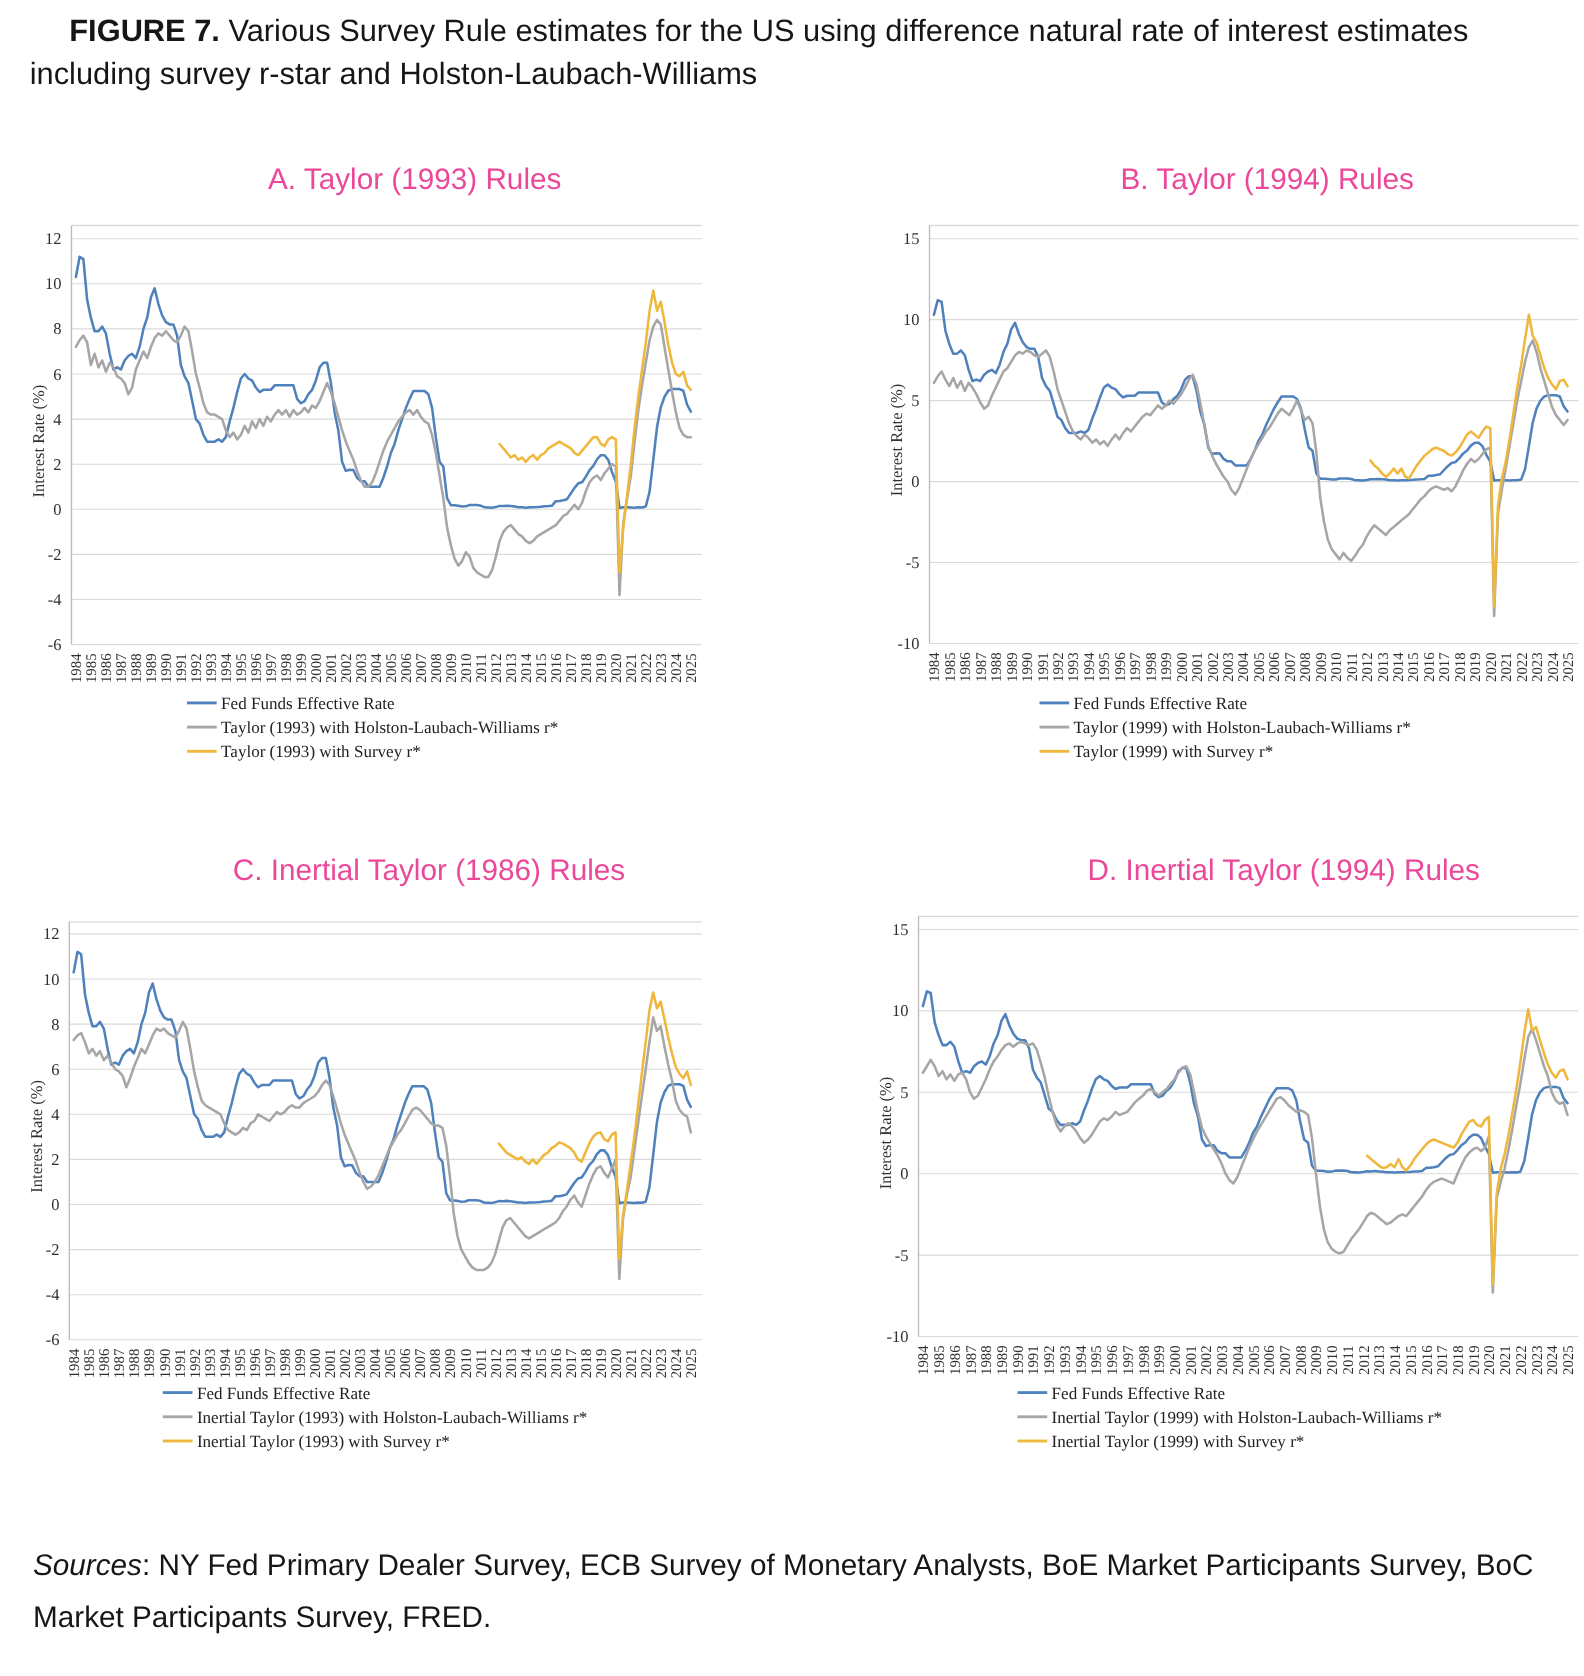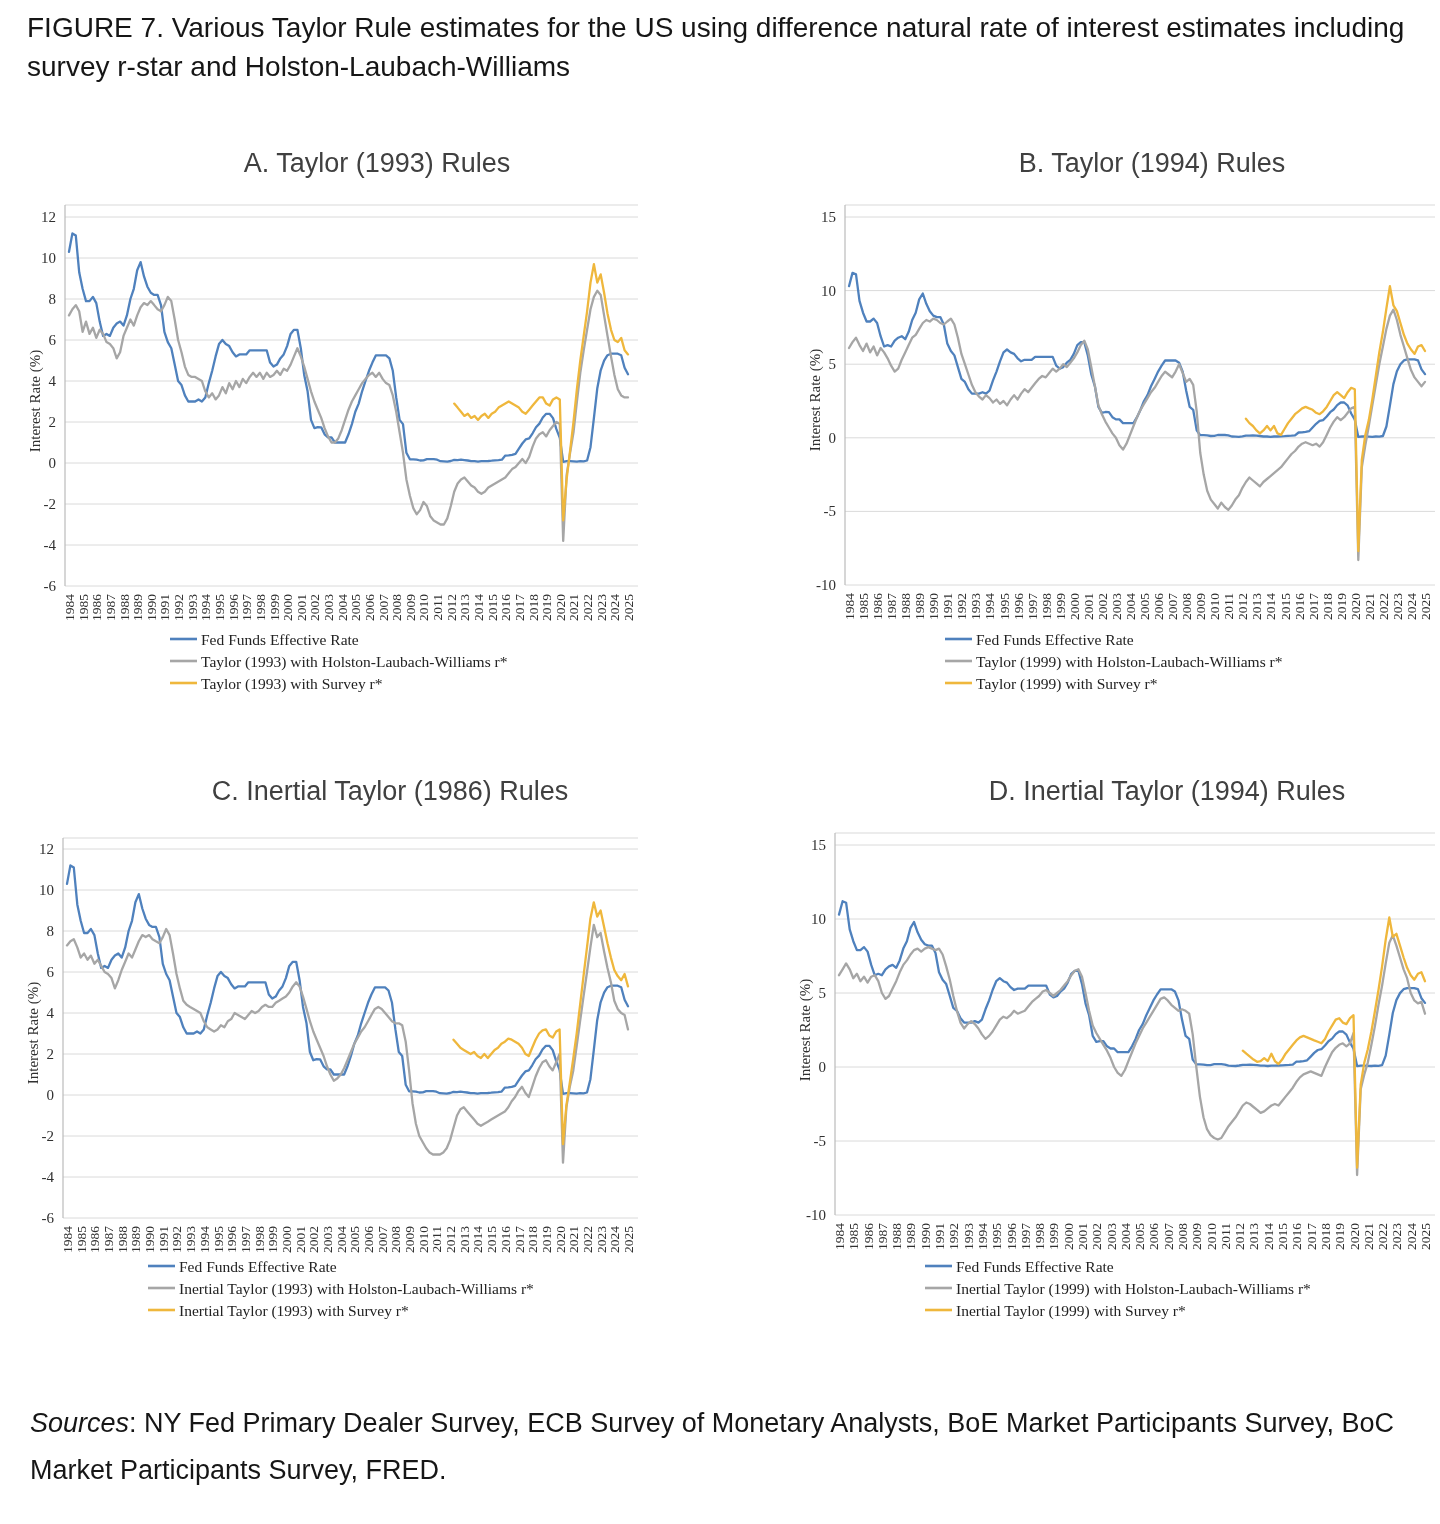--- a/index.html
+++ b/index.html
@@ -1,32 +1,32 @@
 <!DOCTYPE html>
 <html><head>
 <meta charset="utf-8">
 <style>
   html,body{margin:0;padding:0;background:#ffffff;}
   body{width:1440px;height:1524px;position:relative;overflow:hidden;
        font-family:"Liberation Sans", sans-serif;color:#1c1c1c;}
   .caption{position:absolute;left:27px;top:8px;width:1392px;
            font-size:28px;line-height:39px;font-weight:400;color:#161616;}
-  .caption b{font-weight:400;}
+  .caption b{font-weight:700;margin-left:36px;}
   .panel-title{position:absolute;transform:translateX(-50%);
-               font-size:27px;font-weight:500;color:#404040;white-space:nowrap;}
+               font-size:27px;font-weight:500;color:#ec4899;white-space:nowrap;}
   #charts-svg{position:absolute;left:0;top:0;}
   .sources{position:absolute;left:30px;top:1400px;width:1372px;
            font-size:27px;line-height:47px;color:#161616;}
   .sources i{font-style:italic;}
   text{font-family:"Liberation Serif","DejaVu Serif",serif;}
 </style>
 </head>
 <body>
 
-<div class="caption"><b>FIGURE 7.</b><span> Various Taylor Rule estimates for the US using difference natural rate of interest estimates including survey r-star and Holston-Laubach-Williams</span></div>
+<div class="caption"><b>FIGURE 7.</b><span> Various Survey Rule estimates for the US using difference natural rate of interest estimates including survey r-star and Holston-Laubach-Williams</span></div>
 
 <svg id="charts-svg" width="1440" height="1395">
     <g>
       <line x1="65" y1="205" x2="638" y2="205" stroke="#DADADA" stroke-width="1.2"></line>
       <line x1="65" y1="217" x2="638" y2="217" stroke="#DADADA" stroke-width="1"></line>
       <text x="56" y="222" text-anchor="end" font-size="15px" fill="#303030">12</text>
       <line x1="65" y1="258" x2="638" y2="258" stroke="#DADADA" stroke-width="1"></line>
       <text x="56" y="263" text-anchor="end" font-size="15px" fill="#303030">10</text>
       <line x1="65" y1="299" x2="638" y2="299" stroke="#DADADA" stroke-width="1"></line>
       <text x="56" y="304" text-anchor="end" font-size="15px" fill="#303030">8</text>

